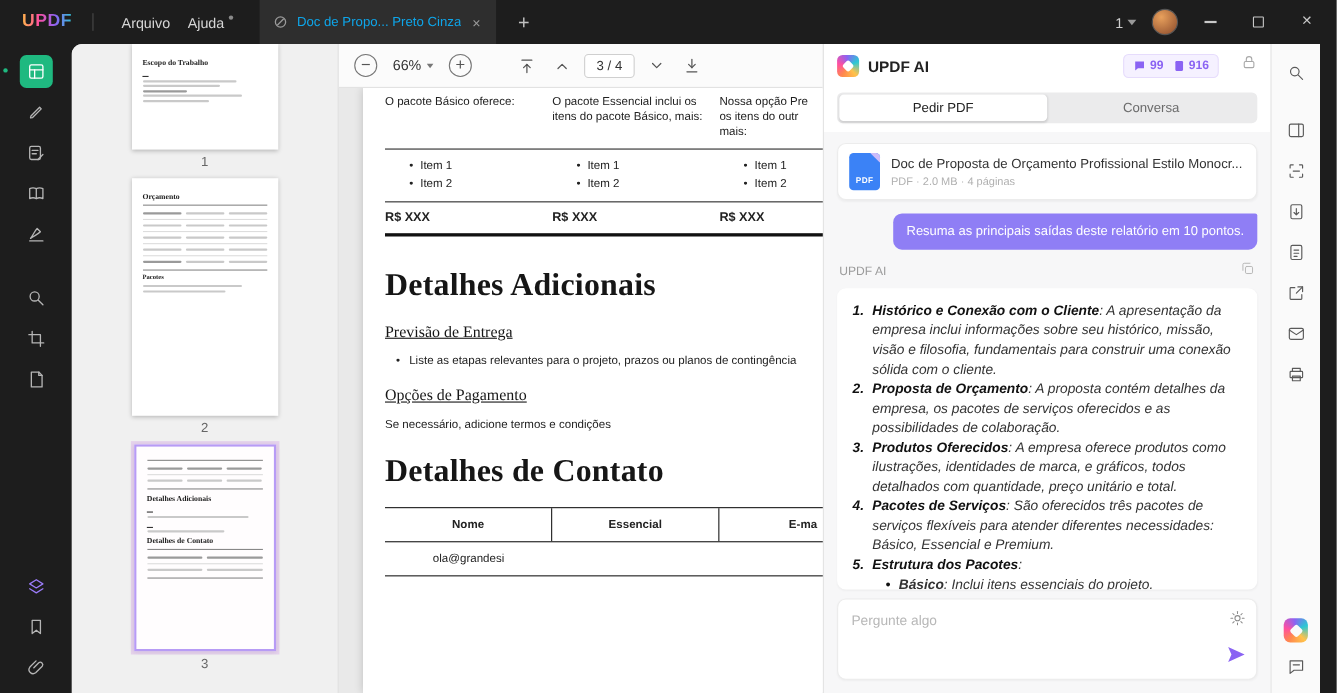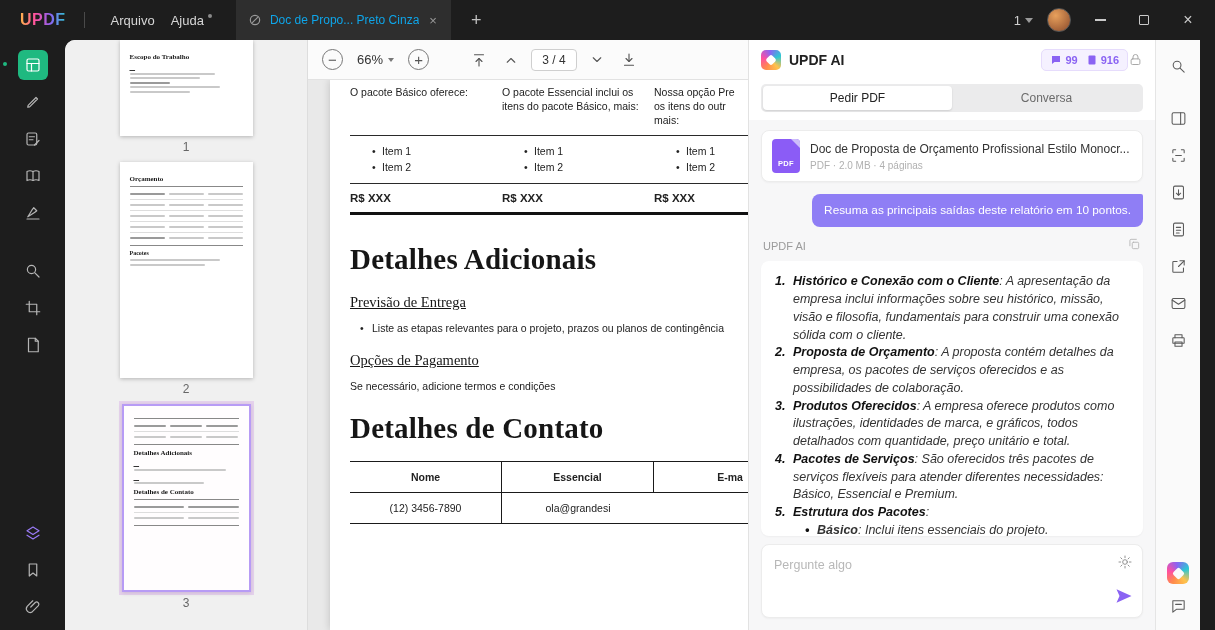--- a/index.html
+++ b/index.html
@@ -101,33 +101,33 @@
   .ct-row .ct-cell:last-child { border-right:none; }
   .ct-row.head .ct-cell { font-weight:700; }
 
   
   .ai-panel { width:407px; flex:0 0 407px; background:#fff; border-left:1px solid #e2e2e2; display:flex; flex-direction:column; overflow:hidden; }
   .ai-header { height:40px; flex:0 0 40px; display:flex; align-items:center; padding:0 12px; gap:8px; }
   .ai-logo { width:20px; height:20px; border-radius:5px; position:relative;
              background:conic-gradient(from 210deg,#ff8a4c,#ff4fa0,#8a63f3,#2bc8d4,#ffc24b,#ff8a4c); }
   .ai-logo::after { content:""; position:absolute; inset:6px; background:#fff; border-radius:2px; transform:rotate(45deg); }
   .ai-title { font-size:14px; font-weight:700; color:#222; }
-  .ai-header-right { margin-left:auto; display:flex; align-items:flex-end; gap:0; }
+  .ai-header-right { margin-left:auto; display:flex; align-items:flex-start; gap:20px; }
   .credits-pill { display:flex; align-items:center; gap:8px; background:#f5f1ff; border:1px solid #e6dcfc; border-radius:5px; padding:2px 8px; height:22px; }
   .credit-chip { display:flex; align-items:center; gap:3px; font-size:11px; font-weight:700; color:#8a63f3; }
   .credit-chip svg { width:12px; height:12px; fill:#8a63f3; stroke:none; }
   .lock-icon svg { width:15px; height:15px; fill:none; stroke:#a8a8a8; stroke-width:1.6; stroke-linecap:round; }
 
   .ai-tabs { margin:4px 12px 8px 12px; background:#ebebec; border-radius:5px; display:flex; padding:2px; }
   .ai-tab { flex:1; text-align:center; font-size:12px; color:#6b6b6b; padding:5px 0; border-radius:4px; }
   .ai-tab.active { background:#fff; color:#222; box-shadow:0 1px 2px rgba(0,0,0,.12); }
 
   .chat-area { flex:1; background:#f7f7f8; padding:10px 12px 12px 12px; display:flex; flex-direction:column; overflow:hidden; }
   .file-card { background:#fff; border:1px solid #ececec; border-radius:8px; padding:8px 10px; display:flex; align-items:center; gap:10px; box-shadow:0 1px 2px rgba(0,0,0,.04); }
-  .pdf-icon { width:28px; height:34px; background:#8b5cf6; border-radius:4px; position:relative; display:flex; align-items:flex-end; justify-content:center; }
+  .pdf-icon { width:28px; height:34px; background:#3b82f6; border-radius:4px; position:relative; display:flex; align-items:flex-end; justify-content:center; }
   .pdf-icon::before { content:""; position:absolute; top:0; right:0; border-style:solid; border-width:0 9px 9px 0; border-color:transparent #cdbcfa transparent transparent; border-top-right-radius:4px; }
   .pdf-badge { color:#fff; font-size:7.5px; font-weight:700; margin-bottom:5px; letter-spacing:.3px; }
   .file-info { min-width:0; }
   .file-name { font-size:12px; color:#333; white-space:nowrap; overflow:hidden; text-overflow:ellipsis; }
   .file-meta { font-size:10px; color:#b0b0b0; margin-top:4px; }
 
   .user-bubble-row { display:flex; justify-content:flex-end; margin-top:12px; }
   .user-bubble { background:#8f7ef5; color:#fff; font-size:11.8px; line-height:1.3; padding:9px 12px; border-radius:8px; border-top-right-radius:2px; max-width:372px; white-space:nowrap; overflow:hidden; text-overflow:ellipsis; }
 
   .resp-label-row { display:flex; align-items:center; margin:10px 2px 6px 2px; }
@@ -456,21 +456,20 @@
             <div class="doc-note">Se necessário, adicione termos e condições</div>
             <div class="doc-h1 second">Detalhes de Contato</div>
 
             <div class="contact-table">
               <div class="ct-row head">
                 <div class="ct-cell">Nome</div>
                 <div class="ct-cell">Essencial</div>
                 <div class="ct-cell">E-ma</div>
               </div>
               <div class="ct-row">
-                <div class="ct-cell">(12) 3456-7890</div>
                 <div class="ct-cell">ola@grandesi</div>
               </div>
             </div>
 
           </div>
         </div>
       </div>
 
       <div class="ai-panel">
         <div class="ai-header">

